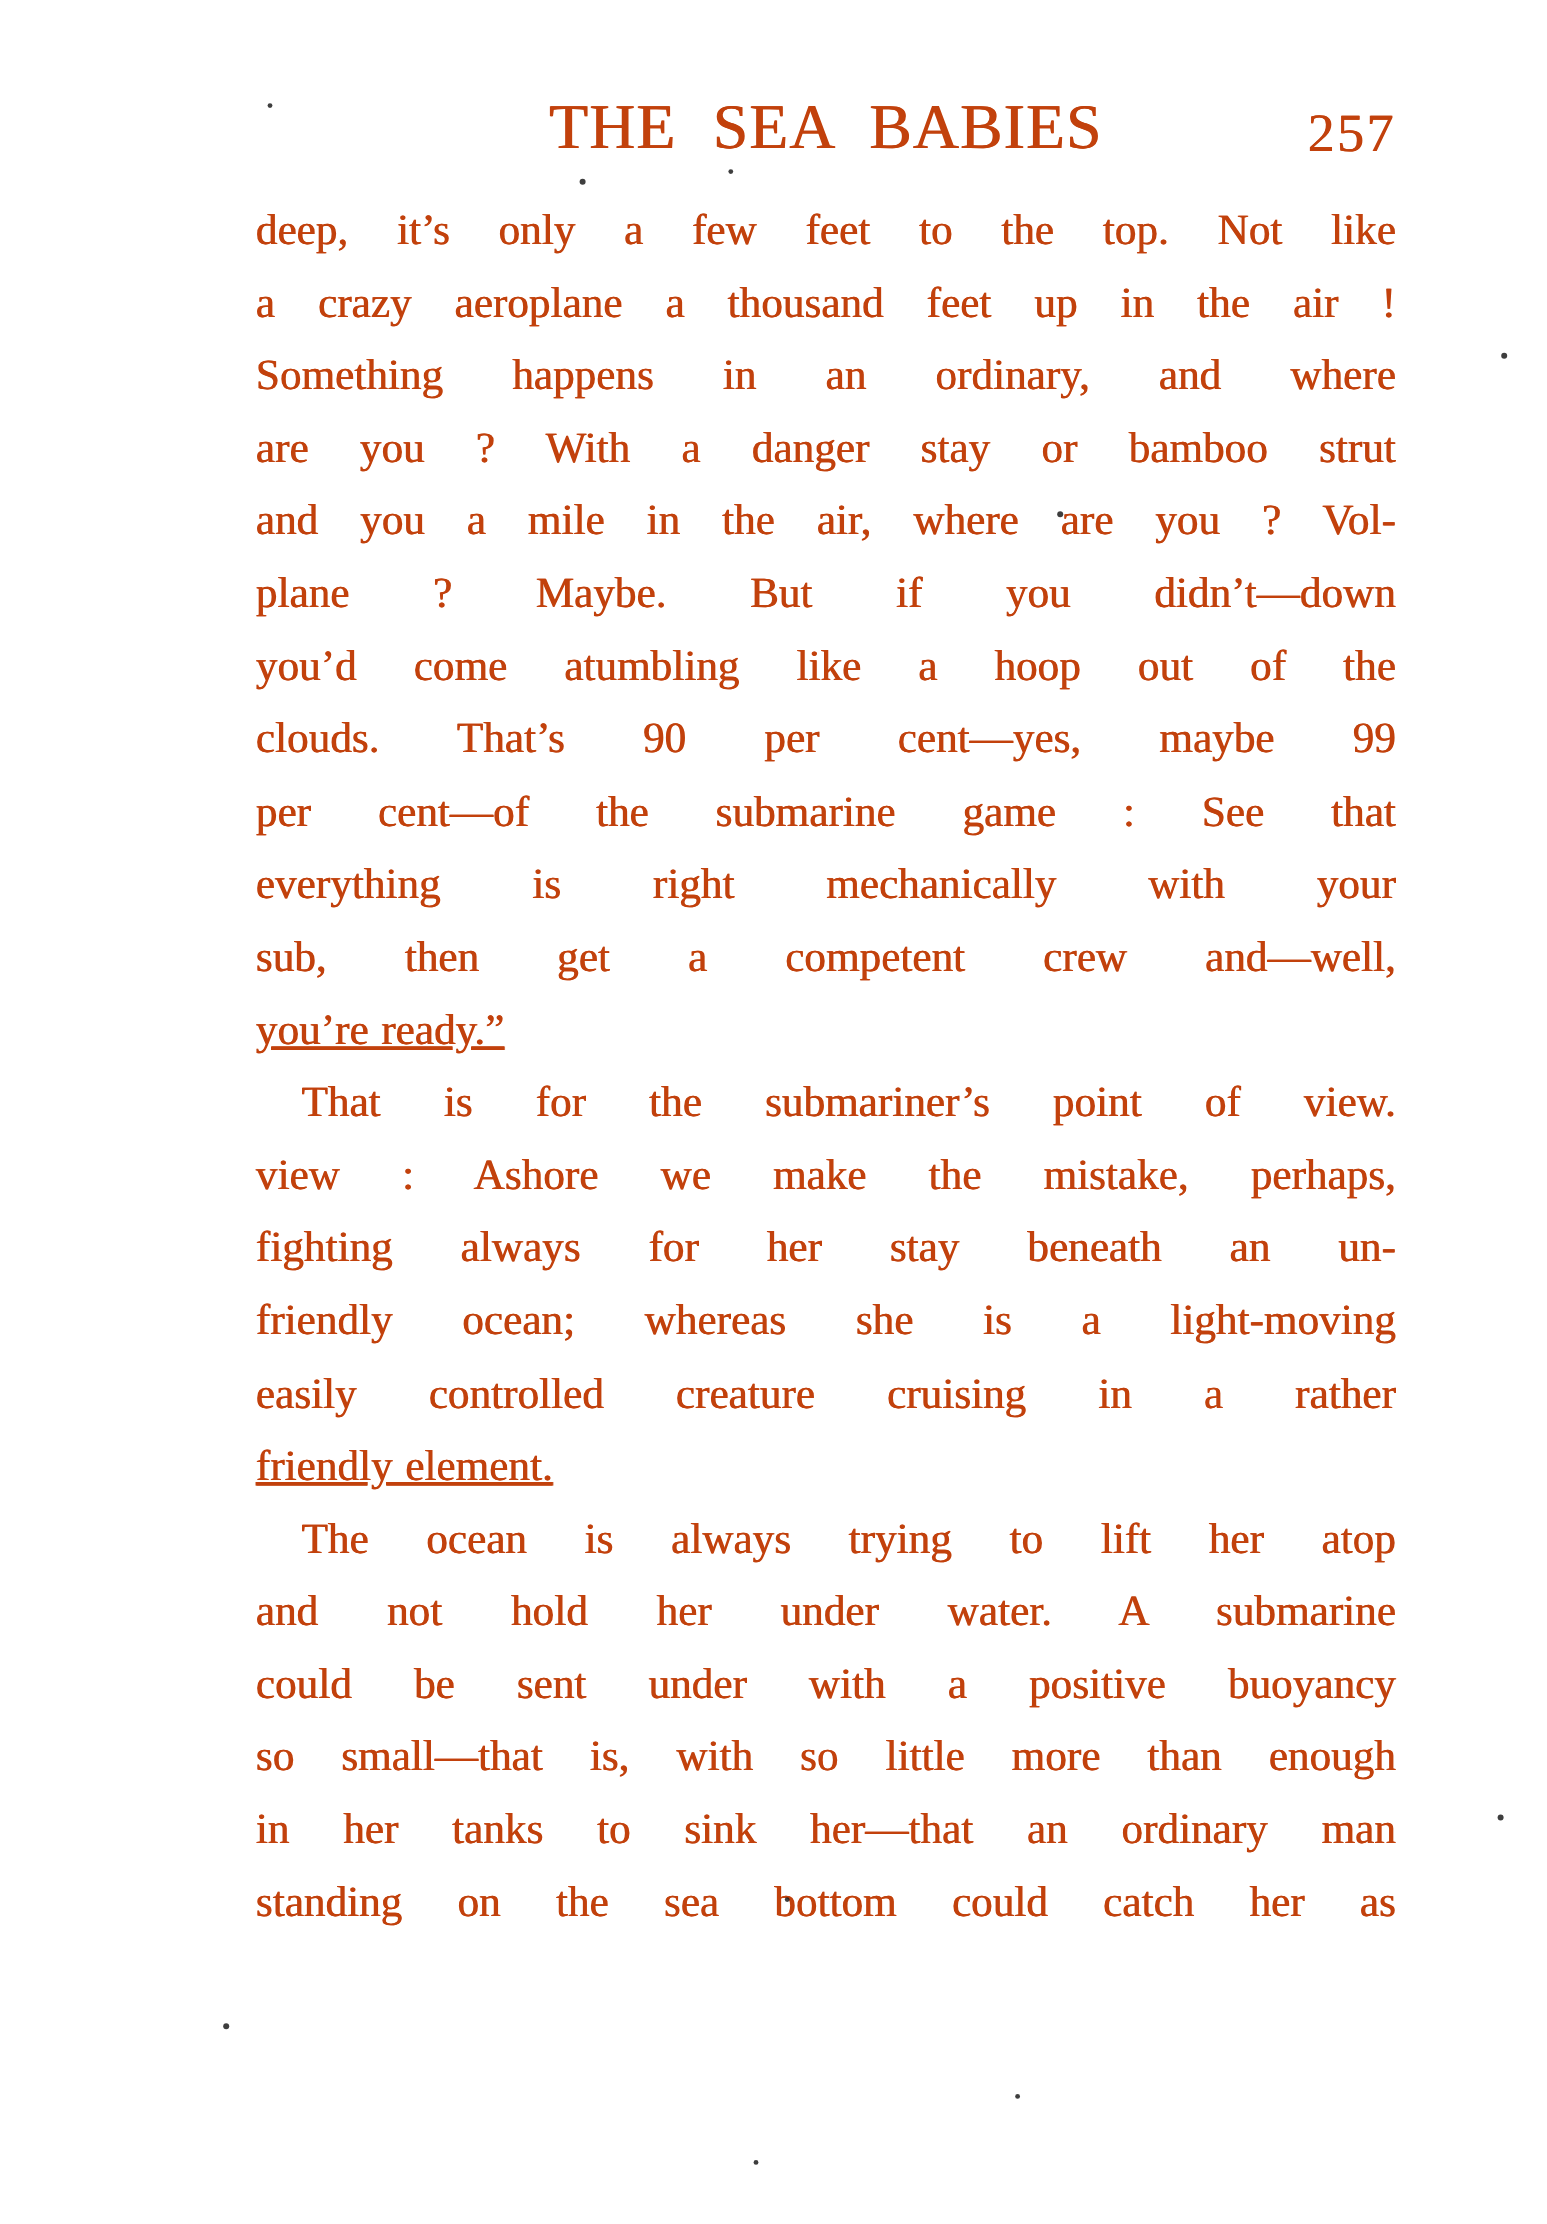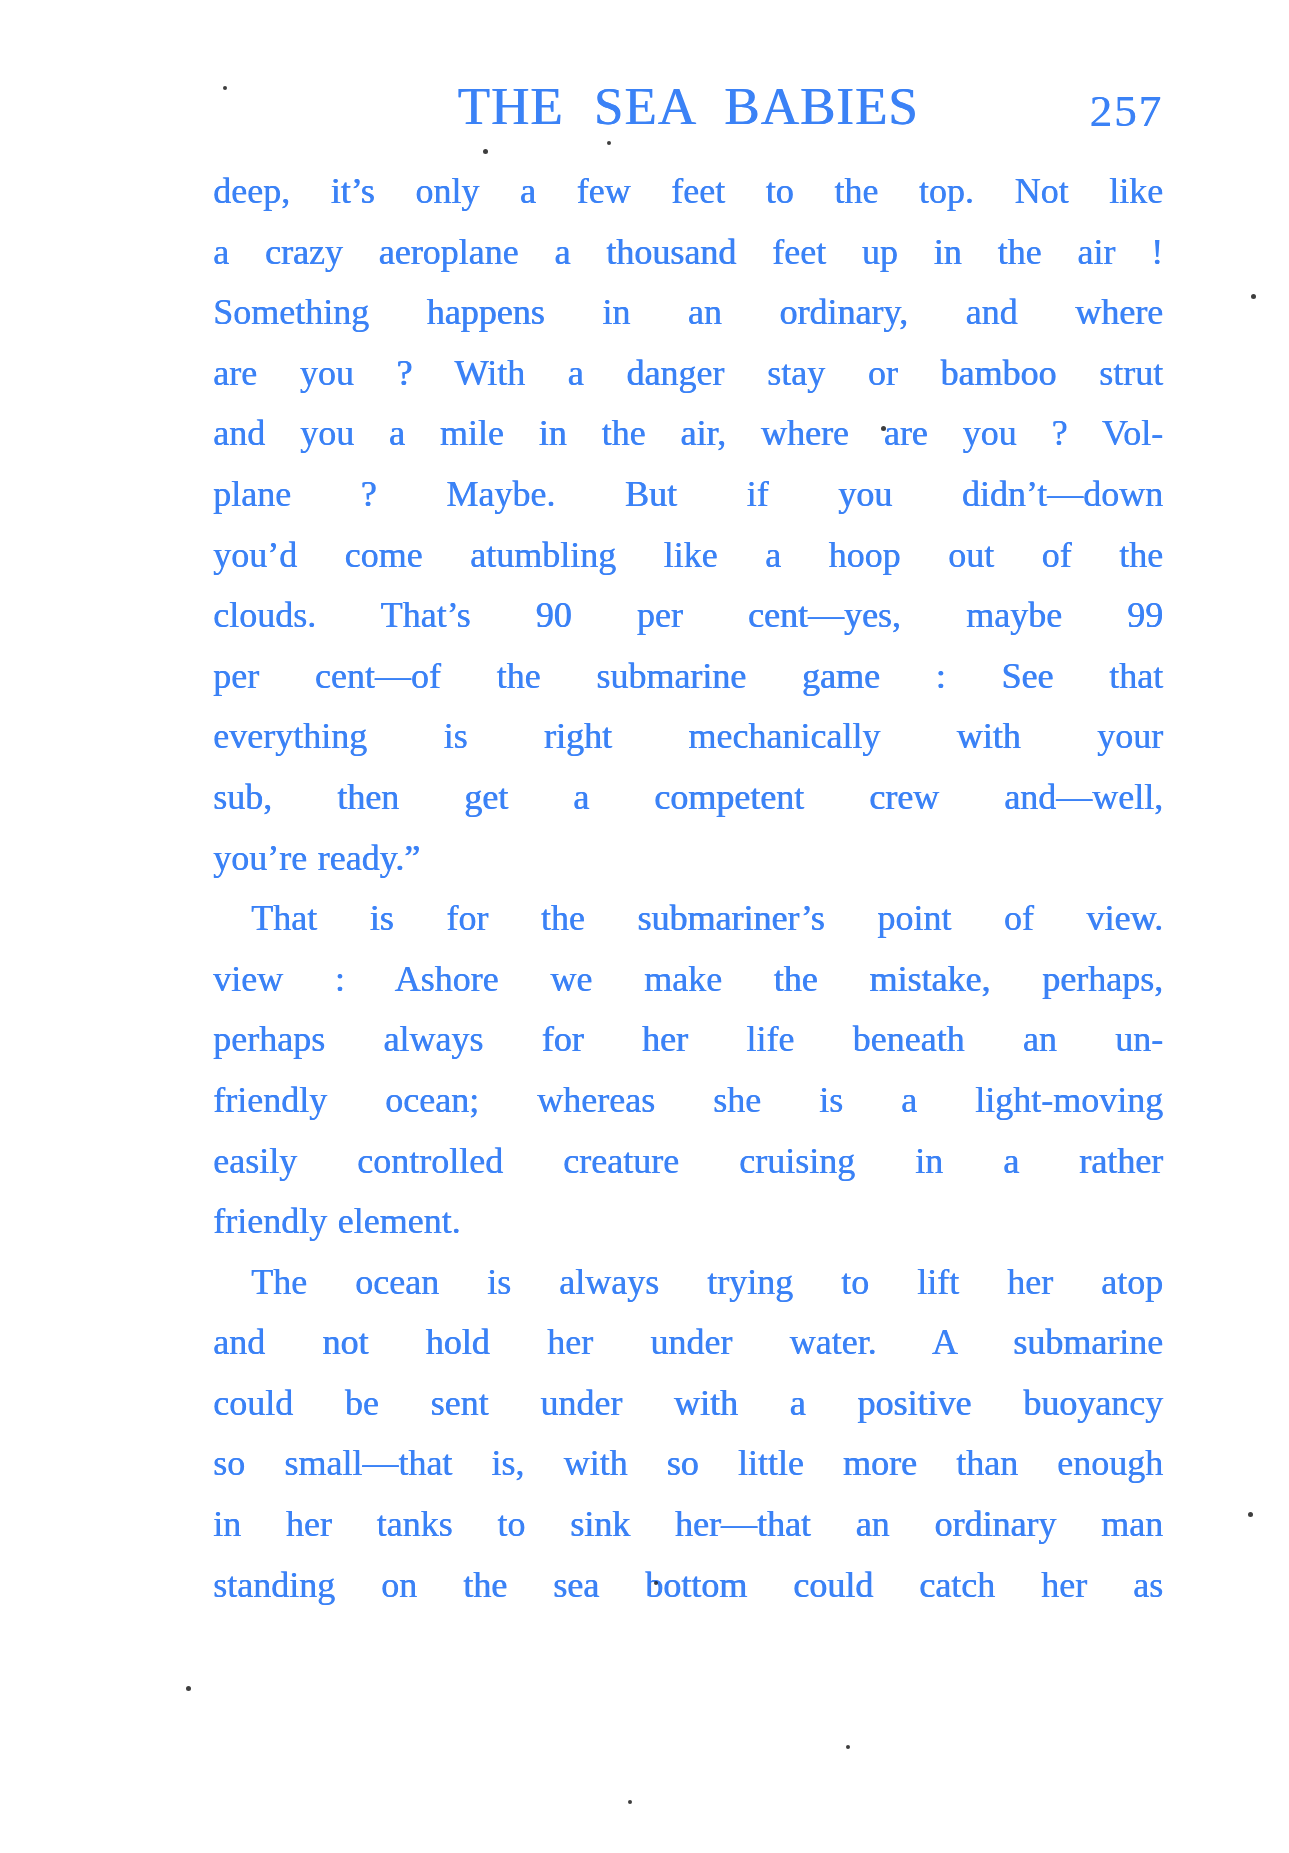--- a/index.html
+++ b/index.html
@@ -2,21 +2,21 @@
 <html><head>
 <meta charset="utf-8">
 <style>
   html,body{margin:0;padding:0;background:#ffffff;}
   .page{
     position:relative;
     width:1289px;height:1853px;
     background:#ffffff;
     overflow:hidden;
     font-family:"Liberation Serif","DejaVu Serif",serif;
-    color:#3b82f6;
+    color:#c2410c;
   }
   .running-head{
     position:absolute;left:213px;top:80px;width:950px;height:56px;
   }
   .head-title{
     display:block;text-align:center;
     font-size:53px;line-height:53px;
     letter-spacing:1px;word-spacing:16px;
     white-space:nowrap;
     text-shadow:0.7px 0 currentColor;
@@ -32,21 +32,21 @@
     position:absolute;left:213px;top:161px;width:950px;
   }
   .line{
     font-size:36px;
     line-height:60.6px;
     text-align:justify;
     text-align-last:justify;
     word-spacing:1.5px;
     text-shadow:0.6px 0 currentColor;
   }
-  .line.no-justify{text-align-last:left;}
+  .line.no-justify{text-align-last:left;text-decoration:underline;}
   .line.indent{text-indent:38px;}
   .speckle{
     position:absolute;background:#1c1c1c;border-radius:50%;opacity:.85;
   }
 </style>
 </head>
 <body>
 
 <div class="page">
   <div class="running-head">
@@ -61,21 +61,21 @@
       <div class="line">and you a mile in the air, where are you ?  Vol-</div>
       <div class="line">plane ?  Maybe.  But if you didn’t—down</div>
       <div class="line">you’d come atumbling like a hoop out of the</div>
       <div class="line">clouds.  That’s 90 per cent—yes, maybe 99</div>
       <div class="line">per cent—of the submarine game :  See that</div>
       <div class="line">everything is right mechanically with your</div>
       <div class="line">sub, then get a competent crew and—well,</div>
       <div class="line no-justify">you’re ready.”</div>
       <div class="line indent">That is for the submariner’s point of view.</div>
       <div class="line">view :  Ashore we make the mistake, perhaps,</div>
-      <div class="line">perhaps always for her life beneath an un-</div>
+      <div class="line">fighting always for her stay beneath an un-</div>
       <div class="line">friendly ocean;  whereas she is a light-moving</div>
       <div class="line">easily controlled creature cruising in a rather</div>
       <div class="line no-justify">friendly element.</div>
       <div class="line indent">The ocean is always trying to lift her atop</div>
       <div class="line">and not hold her under water.  A submarine</div>
       <div class="line">could be sent under with a positive buoyancy</div>
       <div class="line">so small—that is, with so little more than enough</div>
       <div class="line">in her tanks to sink her—that an ordinary man</div>
       <div class="line">standing on the sea bottom could catch her as</div>
     </div>

